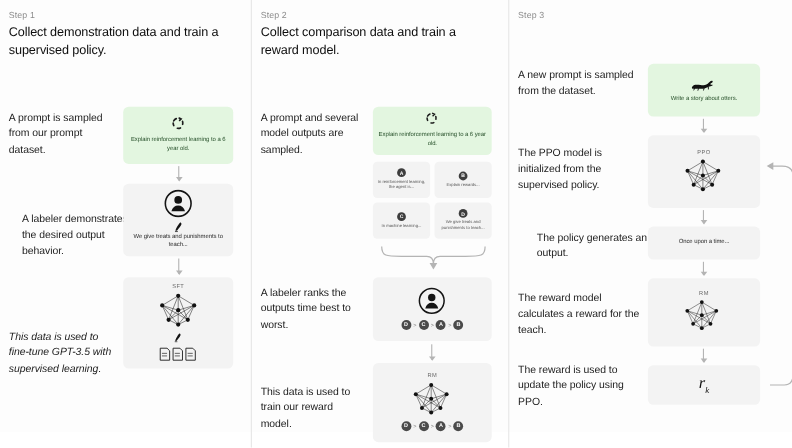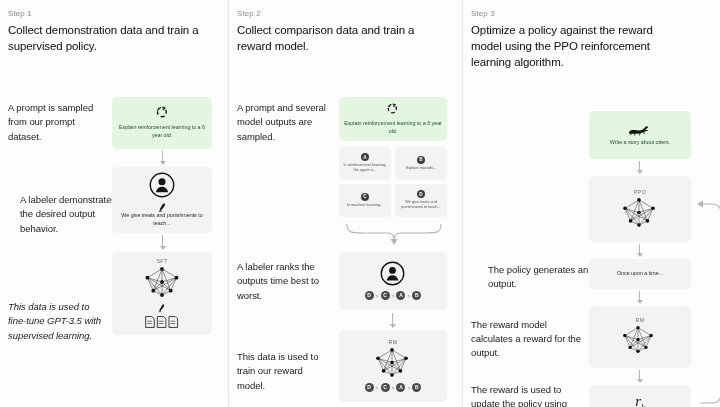--- a/index.html
+++ b/index.html
@@ -368,26 +368,27 @@
             <span class="rank-gt">&gt;</span>
             <span class="rank-badge">B</span>
           </div>
         </div>
       </div>
     </div>
   </div>
 
   <div class="column col3">
     <div class="step-label">Step 3</div>
-    <div class="step-title">Optimize a policy against the reward model using the PPO reinforcement learning algorithm.</div>
 
     <div class="body">
       <div class="captions">
+        <div class="caption" style="top:30px;left:0;width:105px;">A new prompt is sampled from the dataset.</div>
+        <div class="caption" style="top:101px;left:0;width:112px;">The PPO model is initialized from the supervised policy.</div>
         <div class="caption" style="top:178px;left:17px;width:112px;">The policy generates an output.</div>
-        <div class="caption" style="top:233px;left:0;width:112px;">The reward model calculates a reward for the output.</div>
+        <div class="caption" style="top:233px;left:0;width:112px;">The reward model calculates a reward for the teach.</div>
         <div class="caption" style="top:298px;left:0;width:112px;">The reward is used to update the policy using PPO.</div>
       </div>
 
       <div class="flow">
 
         <div class="box green" style="top:26px;left:2px;width:102px;height:48px;">
           <span class="icon-otter">
             <svg viewBox="0 0 52 22" width="26" height="12">
               <path d="M4 16c1-4 5-5 9-5 5 0 8 1 12 1 4 0 7-2 10-5 2-2 4-4 6-3 1.5.7 1 2.5-.5 3.4-1.2.7-2.2 1-2.8 2-0.8 1.4.6 1.8 2 1.6 1.2-.2 2-.1 2 .6 0 1-1.8 1.8-3.8 2-2.6.3-4.4 1.4-6.6 2.6-2.6 1.4-6 2.3-10.6 2.3H7c-2 0-3.4-.6-3-2.5z" fill="#111"></path>
               <path d="M9 17.5l-1.5 3.2M16 18l-1 3.2M26 17.5l-.8 3.4M34 15.5l0 3.4" stroke="#111" stroke-width="1.6" stroke-linecap="round"></path>

